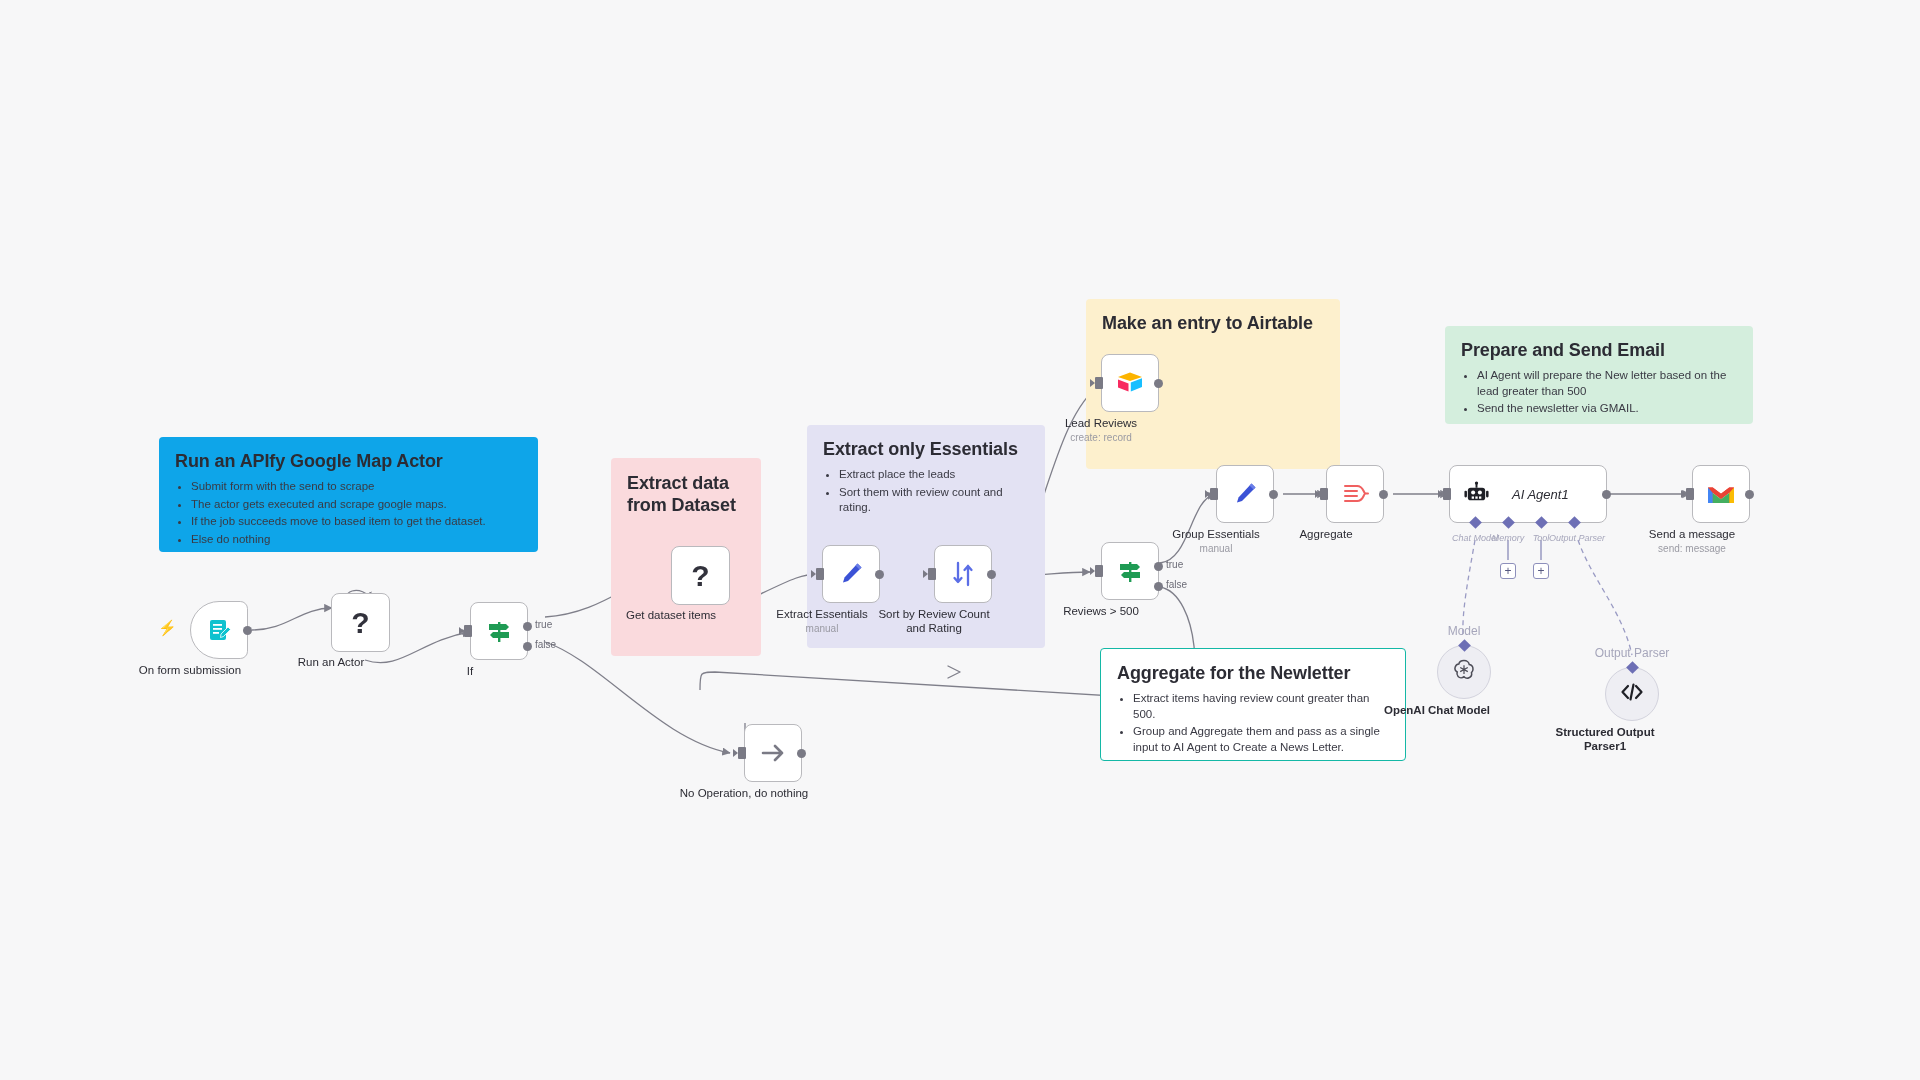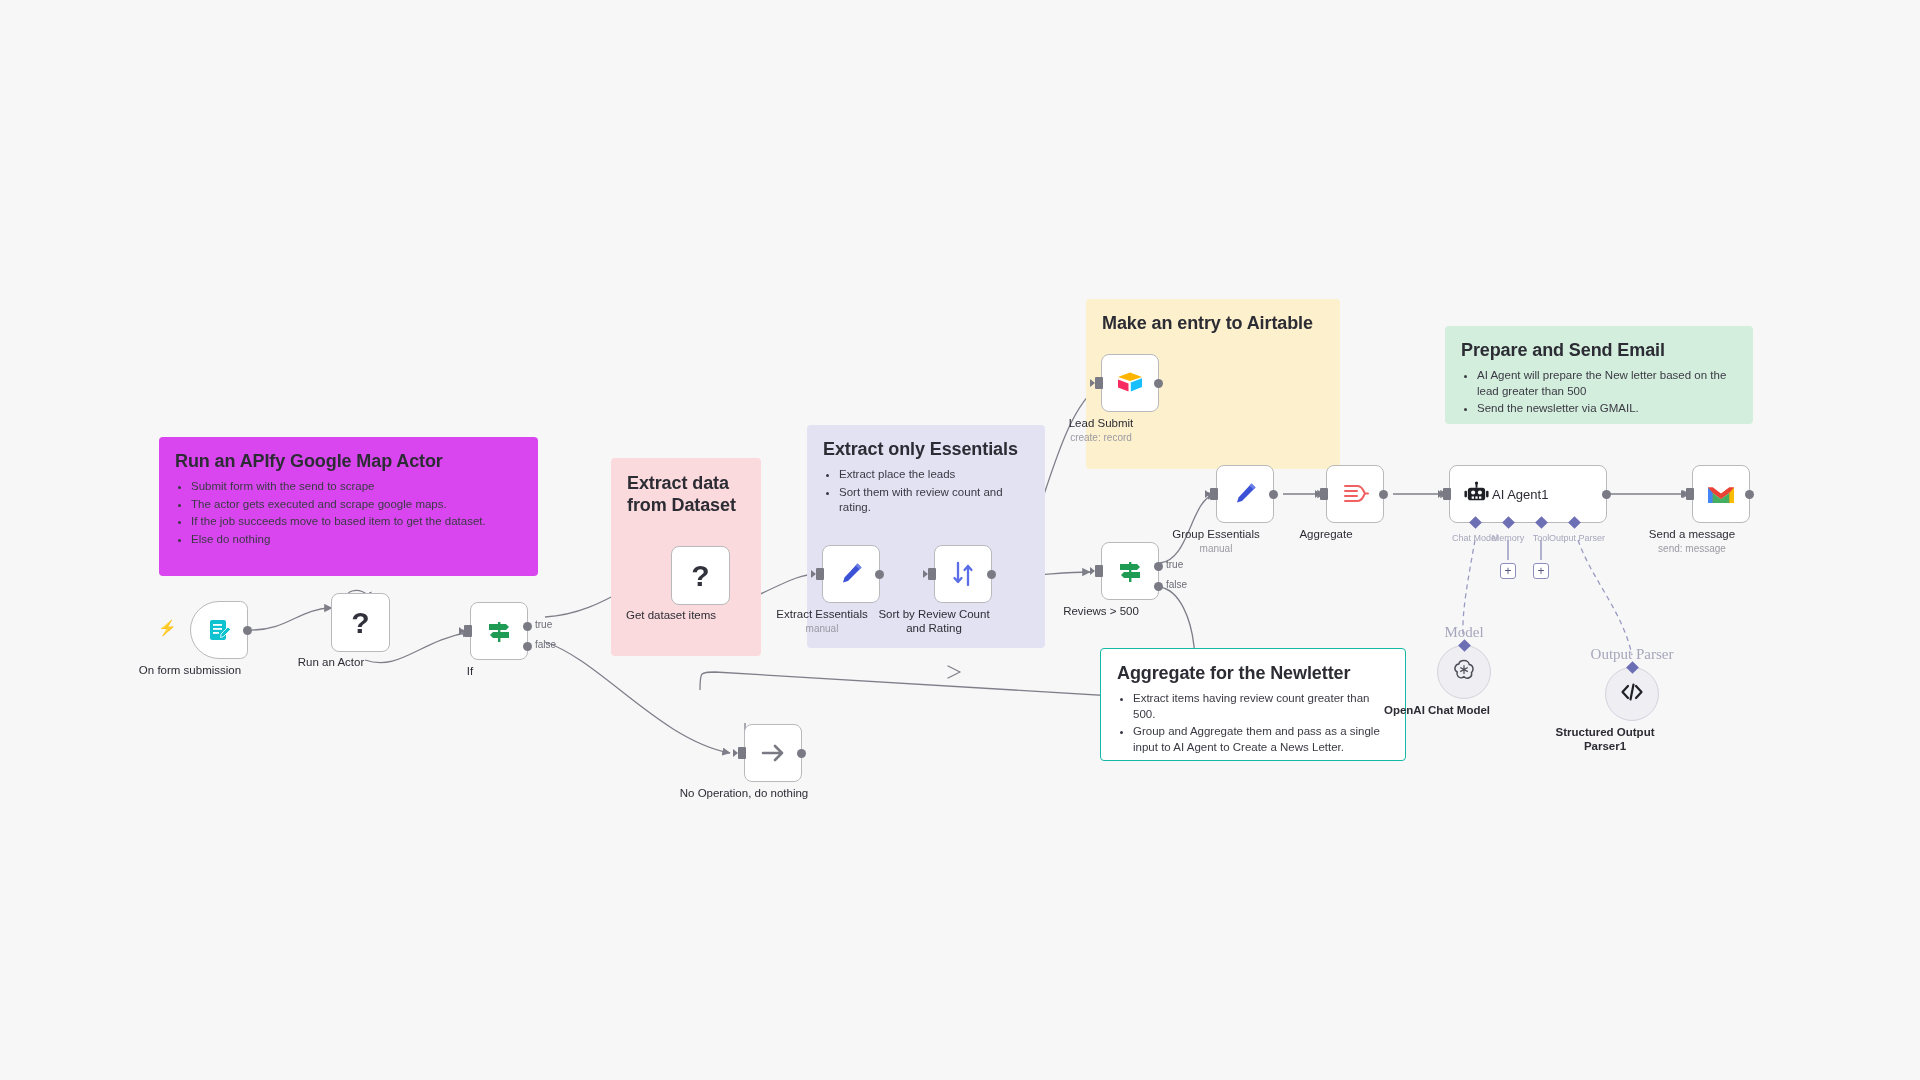--- a/index.html
+++ b/index.html
@@ -37,22 +37,23 @@
     border: 1px solid #b9b9bd;
     border-radius: 8px;
     display: flex; align-items: center; justify-content: center;
   }
   .node.trigger {
     border-top-left-radius: 30px;
     border-bottom-left-radius: 30px;
   }
   .node.wide {
     width: 126px; height: 58px;
-    justify-content: flex-start; padding-left: 11px; gap: 1px;
+    justify-content: flex-start; padding-left: 11px; gap: 21px;
     border-radius: 8px;
+    font-style: italic;
   }
   .node .glyph { width: 30px; height: 30px; display:flex; align-items:center; justify-content:center; }
   .node-label {
     position: absolute;
     text-align: center;
     font-size: 11.5px;
     color: #2c2c34;
     line-height: 14px;
     width: 170px;
     left: 50%;
@@ -117,22 +118,22 @@
   .cnode-label {
     position:absolute; text-align:center; font-size: 11.5px; font-weight: bold;
     color:#2c2c34; width: 170px; left:50%; transform: translateX(-50%); top: 58px;
     line-height: 14px; white-space: pre-line;
   }
   .cport {
     position:absolute; width: 9px; height: 9px; background:#6d6fb5;
     transform: rotate(45deg); left: 50%; margin-left:-4.5px; top: -5px;
   }
   .cport-lbl {
-    position:absolute; font-size: 15px; color:#a6a6bb; left:50%;
-    transform: translateX(-50%); top: -22px; white-space:nowrap;font-family:Liberation Serif, serif;
+    position:absolute; font-size: 12px; color:#a6a6bb; left:50%;
+    transform: translateX(-50%); top: -22px; white-space:nowrap;
   }
   .bolt { position:absolute; color:#ff6d5a; font-size: 15px; }
 </style>
 </head>
 <body>
 
 <div id="canvas">
 
   <svg id="edges" viewBox="0 0 1920 1080">
     <defs>
@@ -179,21 +180,21 @@
     <g fill="none" stroke="#9a9bc4" stroke-width="1.3" stroke-dasharray="5,4">
       <path d="M1475,540 C1468,580 1462,610 1463,635"></path>
       <path d="M1578,540 C1592,580 1622,610 1632,655"></path>
     </g>
     <g fill="none" stroke="#8a8cb9" stroke-width="1.3">
       <path d="M1508,540 L1508,560"></path>
       <path d="M1541,540 L1541,560"></path>
     </g>
   </svg>
 
-  <div class="sticky big-title" style="left:159px; top:437px; width:379px; height:139px; background:#d946ef;">
+  <div class="sticky big-title" style="left:159px; top:437px; width:379px; height:115px; background:#0ea5e9;">
     <h3>Run an APIfy Google Map Actor</h3>
     <ul>
       <li>Submit form with the send to scrape</li>
       <li>The actor gets executed and scrape google maps.</li>
       <li>If the job succeeds move to based item to get the dataset.</li>
       <li>Else do nothing</li>
     </ul>
   </div>
 
   <div class="sticky big-title" style="left:611px; top:458px; width:150px; height:198px; background:#fadadd;">
@@ -312,21 +313,21 @@
       <span class="glyph">
         <svg width="30" height="28" viewBox="0 0 30 28">
           <path d="M3 8 L15 3.5 L27 8 L15 12 z" fill="#fcb400"></path>
           <path d="M15.8 13.5 L27 9.3 L27 18 L15.8 22.5 z" fill="#18bfff"></path>
           <path d="M3 10.5 L13.5 14.5 L13.5 22.5 L3 18.5 z" fill="#f82b60"></path>
         </svg>
       </span>
       <div class="port-in"></div>
       <div class="port-out"></div>
     </div>
-    <div class="node-label">Lead Submit</div>
+    <div class="node-label">Lead Reviews</div>
     <div class="node-sub" style="top:78px;">create: record</div>
   </div>
 
   <div class="node-wrap" style="left:1101px; top:542px;">
     <div class="node">
       <span class="glyph">
         <svg width="30" height="30" viewBox="0 0 30 30">
           <path d="M5 8 H22 L25 11 L22 14 H5 z" fill="#1f9b54"></path>
           <path d="M25 16 H9 L6 19 L9 22 H25 z" fill="#1f9b54"></path>
           <rect x="14" y="6" width="2.4" height="20" fill="#1f9b54"></rect>

